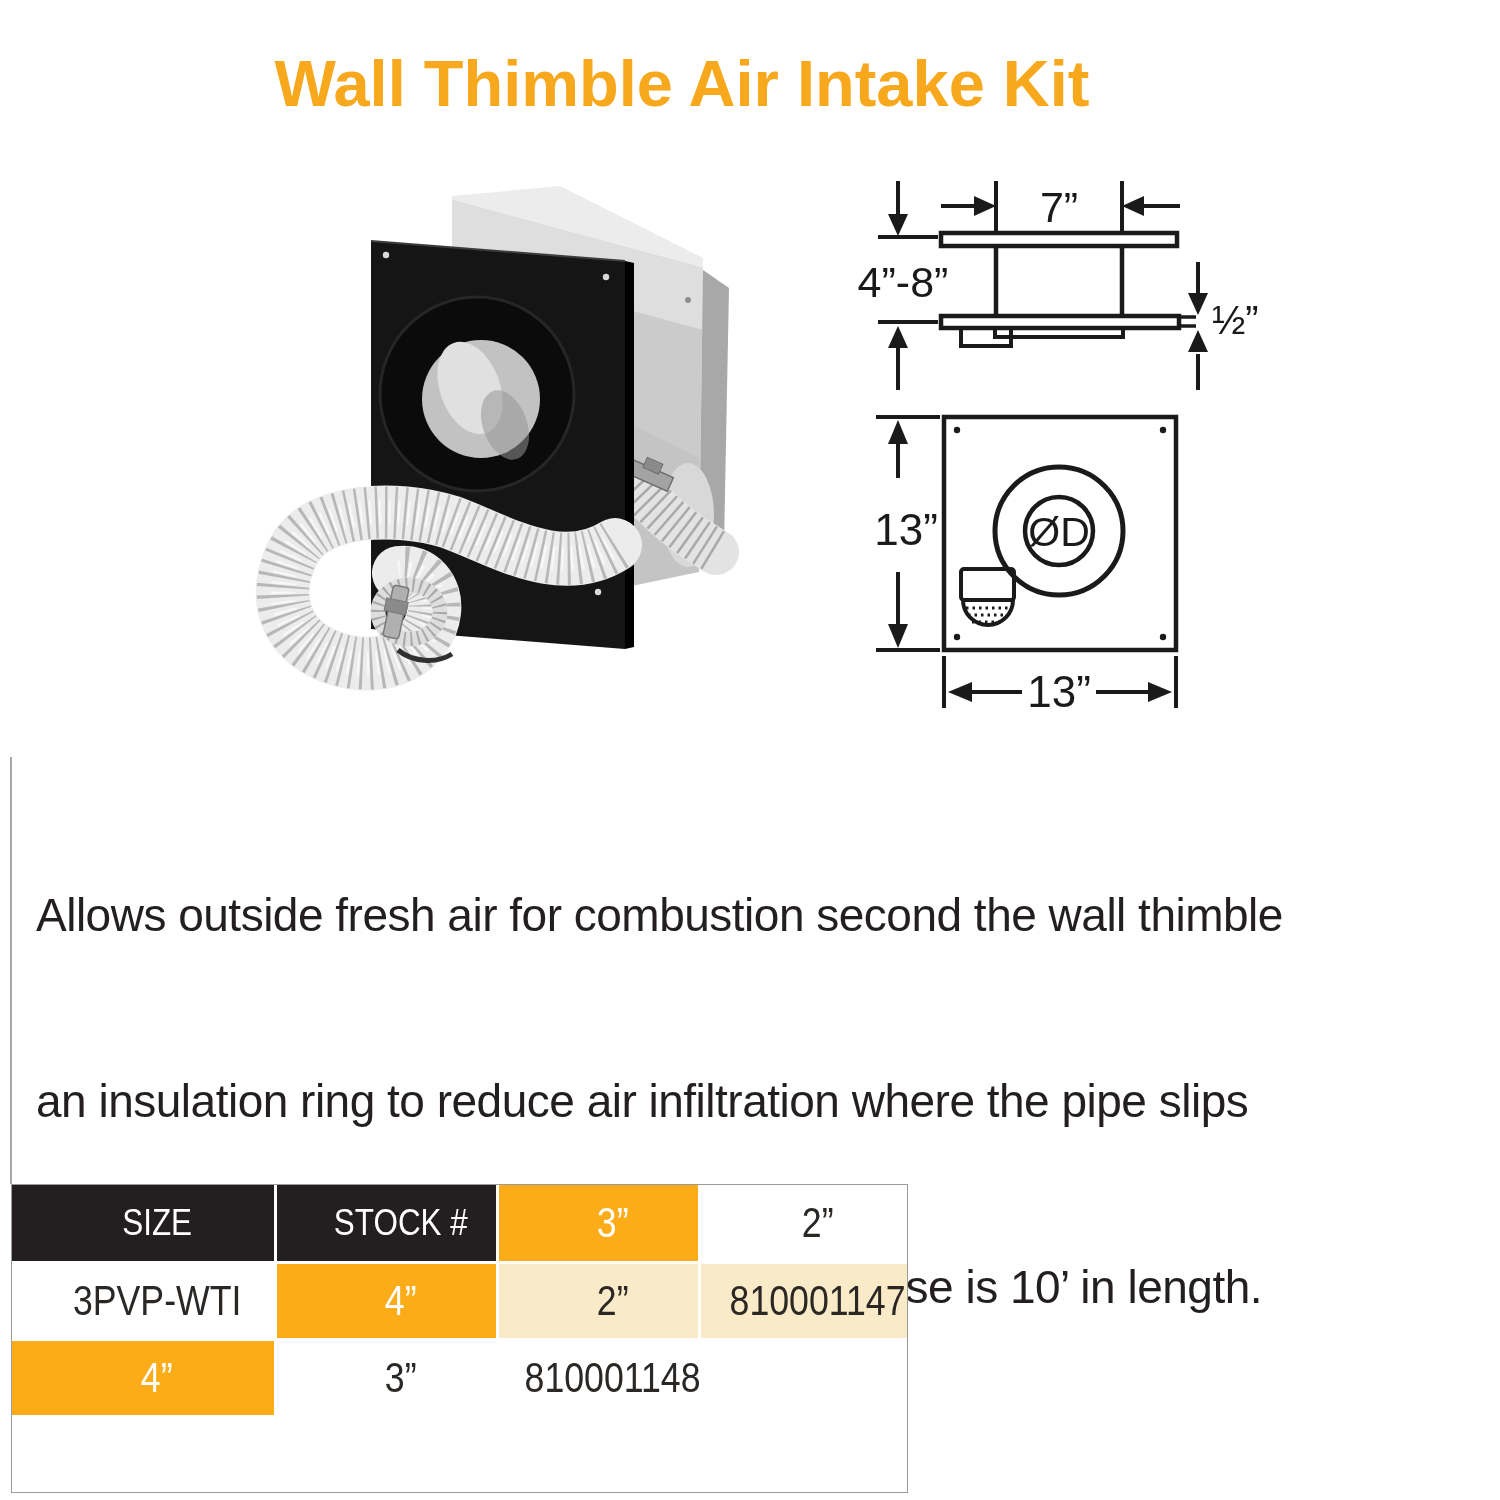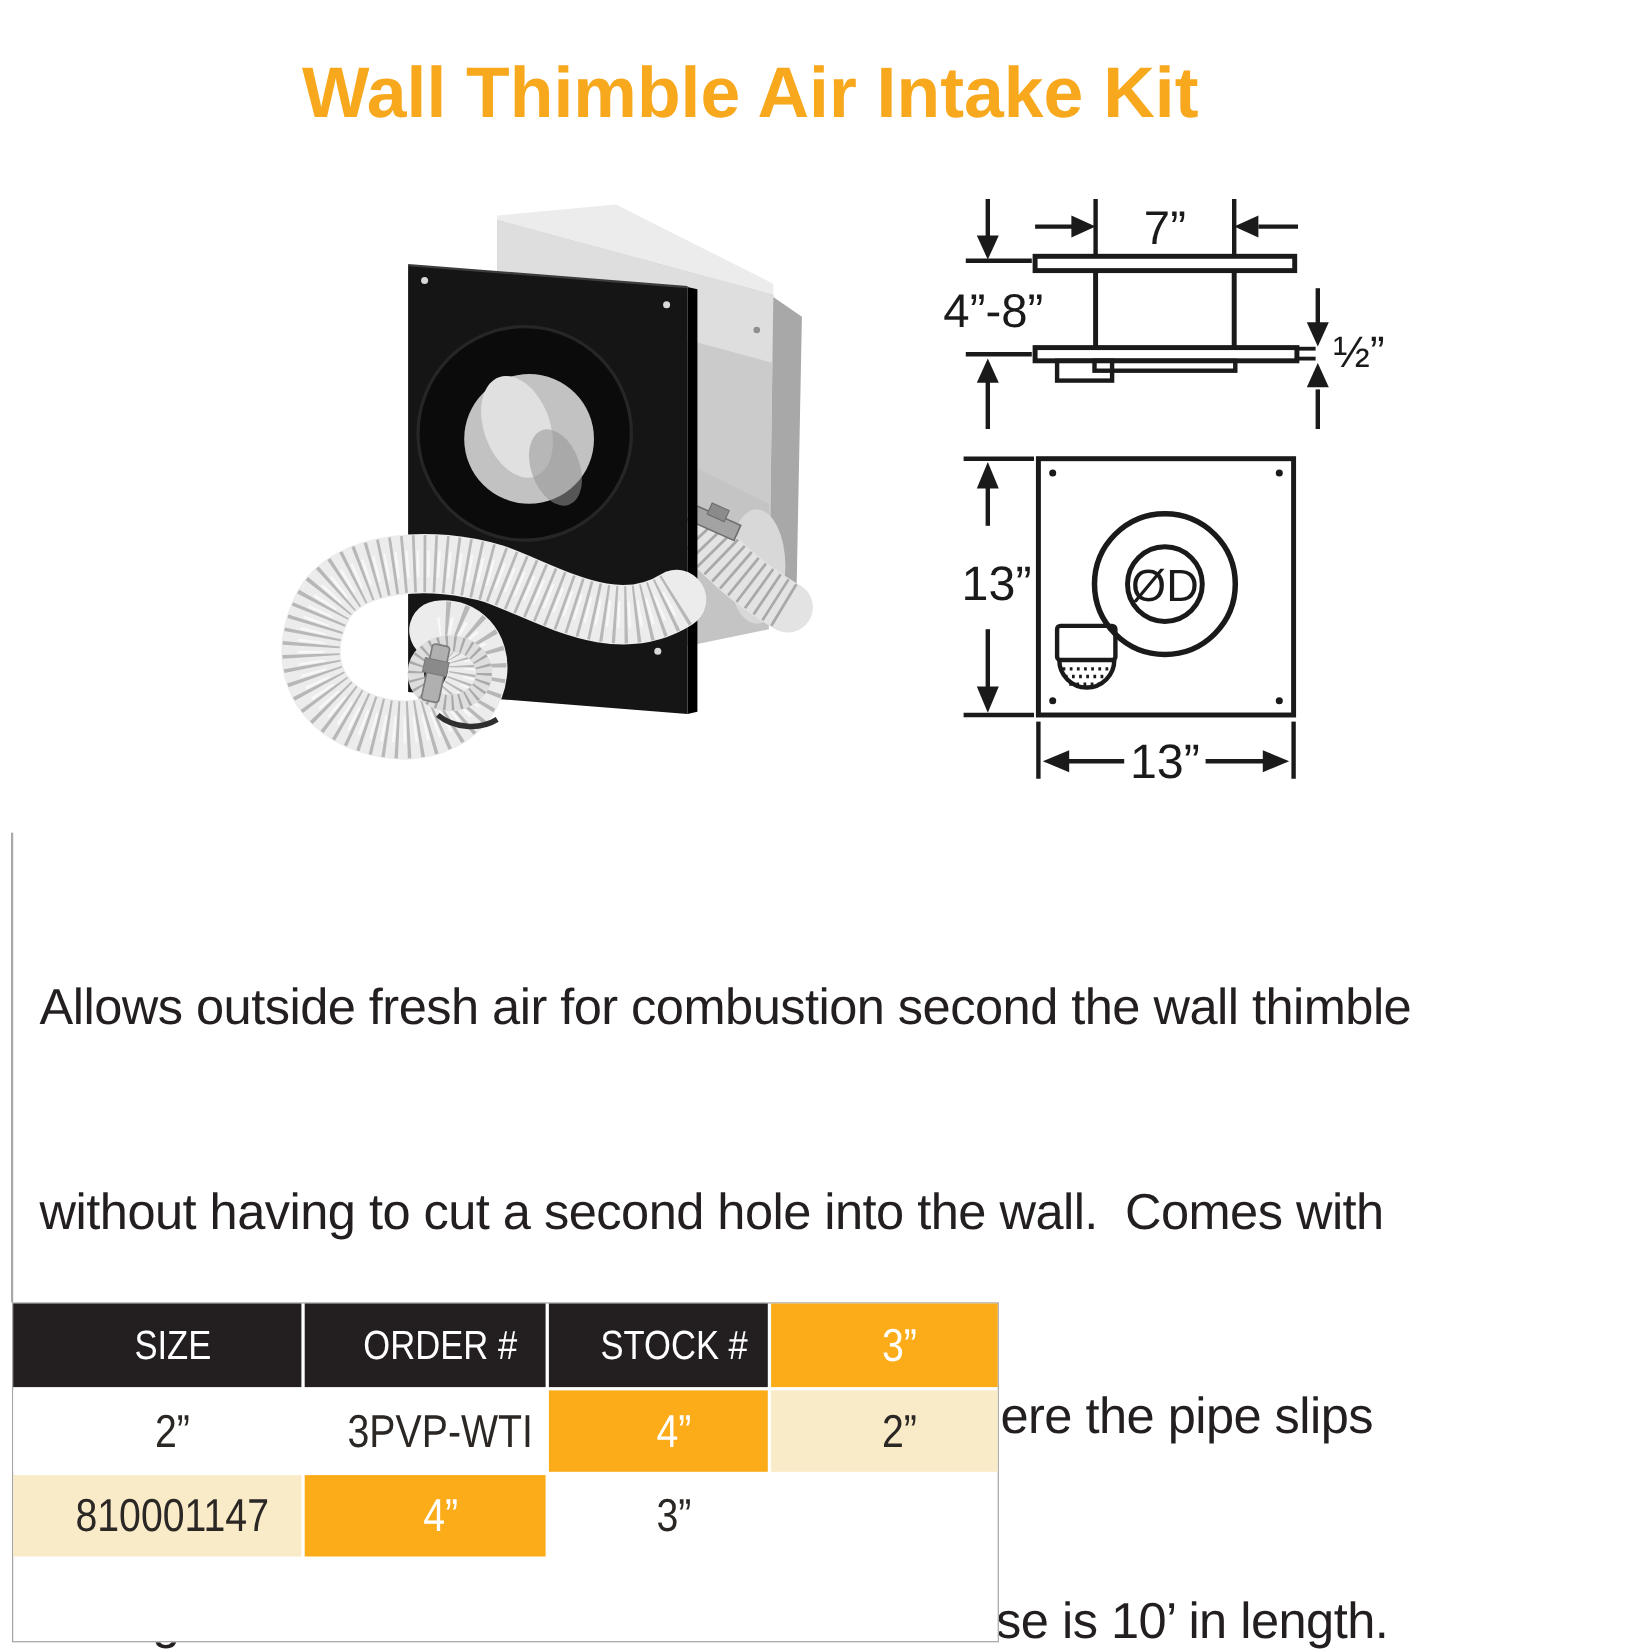--- a/index.html
+++ b/index.html
@@ -167,35 +167,31 @@
       <line x1="970" y1="692" x2="1022" y2="692" class="dline" stroke-width="4"></line>
       <line x1="1096" y1="692" x2="1150" y2="692" class="dline" stroke-width="4"></line>
       <polygon points="1172,692 1148,682 1148,702" class="dfill"></polygon>
       <text x="1059" y="707" text-anchor="middle" font-size="44" class="dtext">13”</text>
     </g>
   </svg>
 
   <div class="left-rule"></div>
   <div class="desc">
     <div>Allows outside fresh air for combustion second the wall thimble</div>
-    <div>without having to cut a second hole into the wall.  Comes with</div>
     <div>an insulation ring to reduce air infiltration where the pipe slips</div>
     <div>through the thimble. The 2” diameter flex hose is 10’ in length.</div>
     
   </div>
 
   <div class="spec-table">
 
     <div class="cell th">
         <span>SIZE</span>
       </div>
     <div class="cell th">
-        <span>ORDER #</span>
-      </div>
-    <div class="cell th">
         <span>STOCK #</span>
       </div>
 
     <div class="cell size-cell">
         <span>3”</span>
       </div>
     <div class="cell body-cell">
         <span>2”</span>
       </div>
     <div class="cell body-cell">
@@ -211,15 +207,18 @@
     <div class="cell body-cell alt">
         <span>810001147</span>
       </div>
 
     <div class="cell size-cell">
         <span>4”</span>
       </div>
     <div class="cell body-cell">
         <span>3”</span>
       </div>
+    <div class="cell body-cell">
+        <span>810001148</span>
+      </div>
   </div>
 
 </div>
 
 </body></html>

